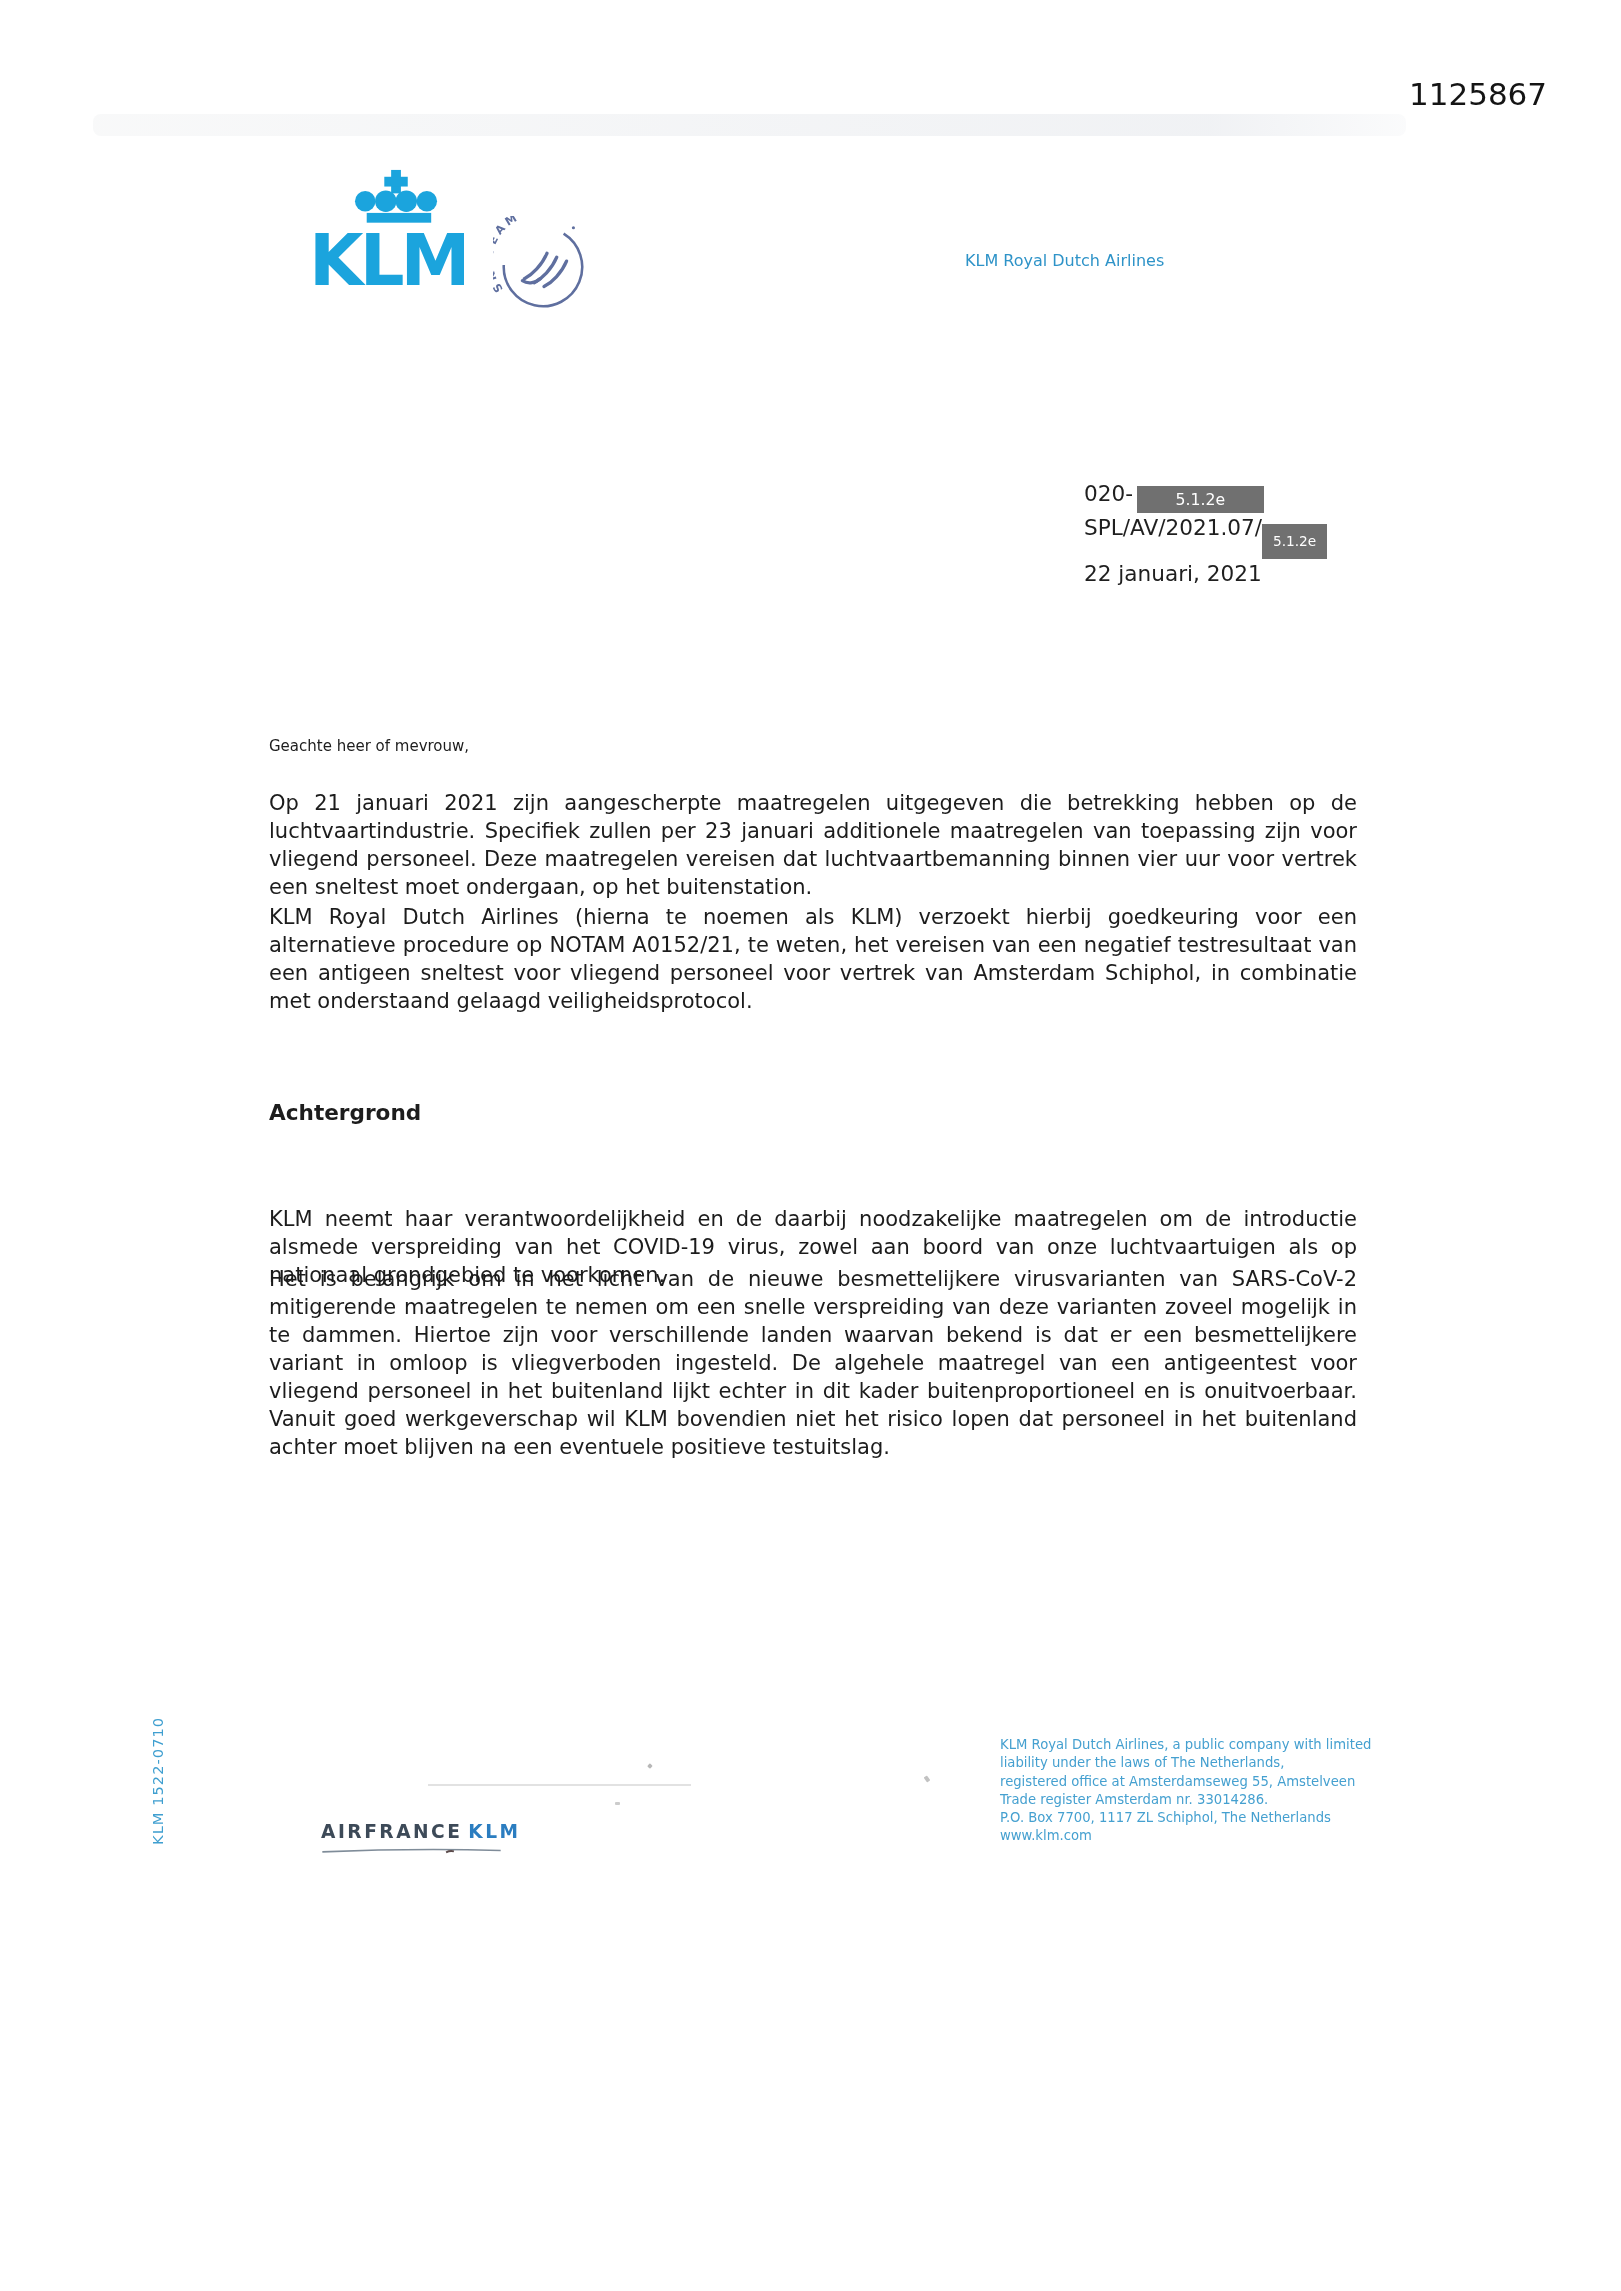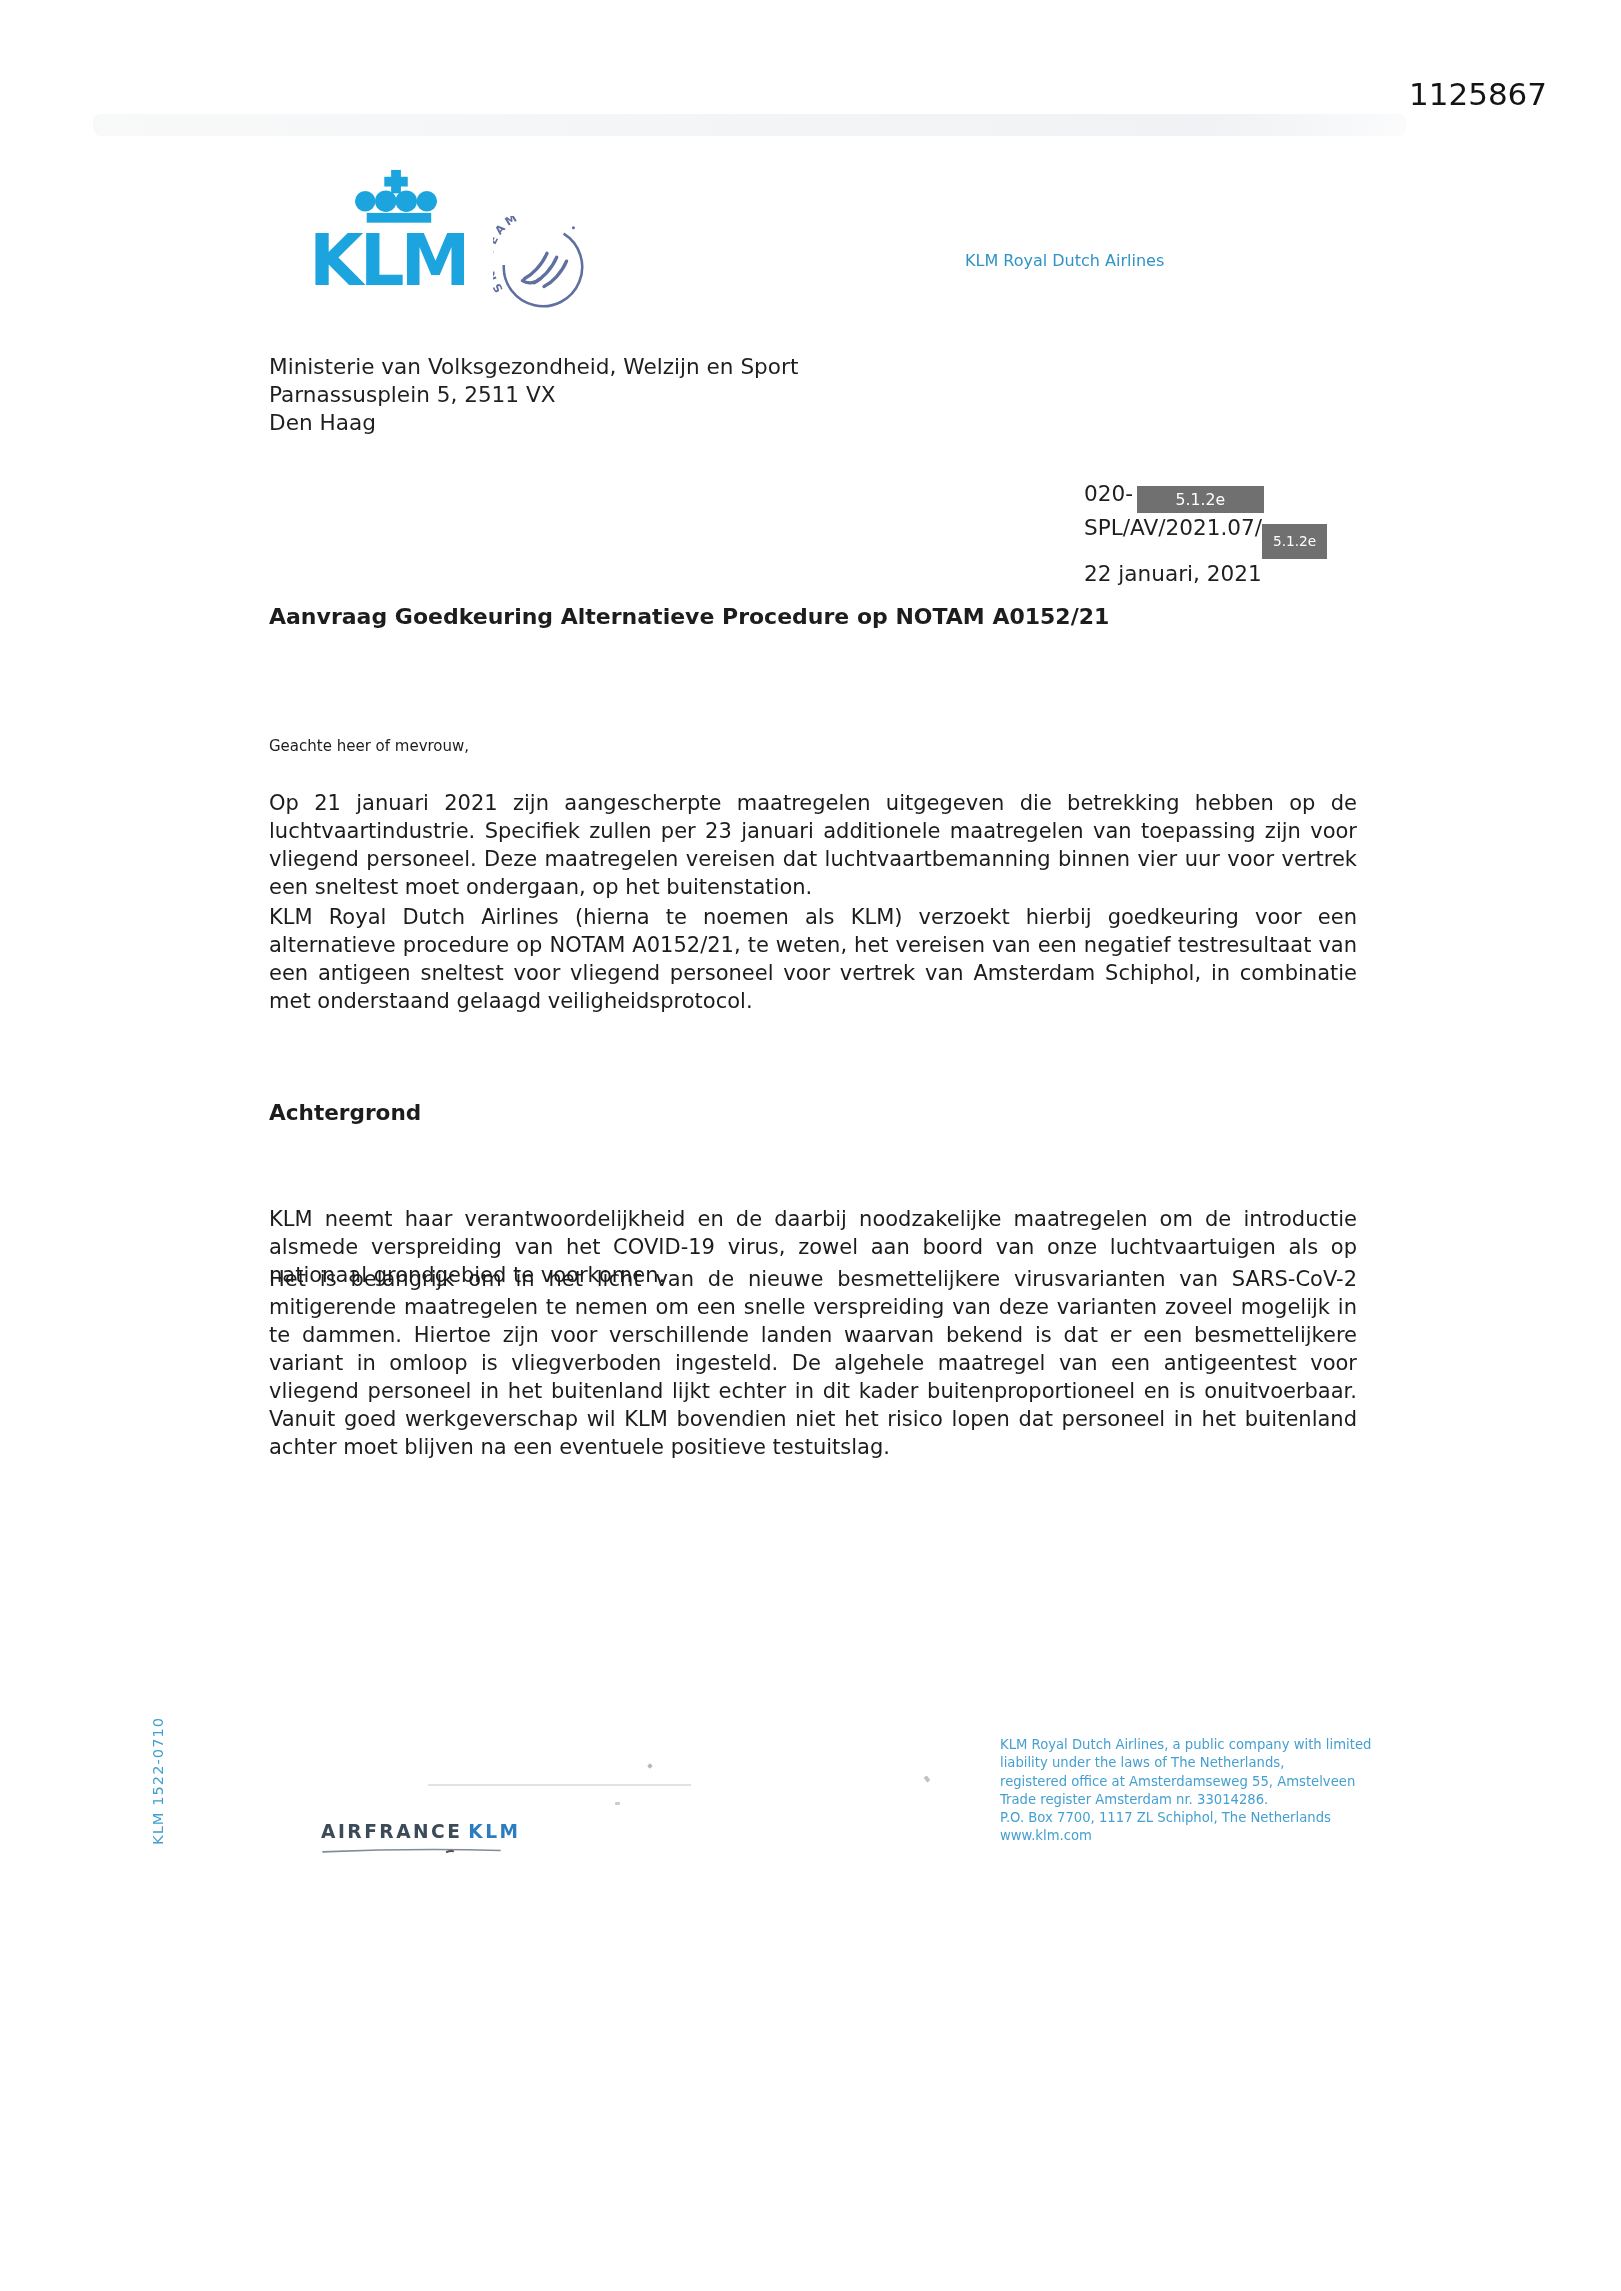--- a/index.html
+++ b/index.html
@@ -89,38 +89,32 @@
     <g fill="none" stroke="#5f6f9f" stroke-width="3.4" stroke-linecap="round" data-name="skyteam-swoosh-icon">
       <path d="M 32 64 C 40 60 50 50 55 38"></path>
       <path d="M 42 68 C 50 64 60 54 65 42"></path>
       <path d="M 52 72 C 60 68 70 58 75 46"></path>
       <path d="M 30 66 C 36 70 44 68 48 64"></path>
     </g>
   </svg>
 
   <div class="brand-right" data-name="brand-header-text">KLM Royal Dutch Airlines</div>
 
-  <div class="recipient" data-name="recipient-address-block">
-    <div data-name="recipient-line">Ministerie van Volksgezondheid, Welzijn en Sport</div>
-    <div data-name="recipient-line">Parnassusplein 5, 2511 VX</div>
-    <div data-name="recipient-line">Den Haag</div>
-  </div>
 
   <div class="reference" data-name="reference-block">
     <div data-name="reference-line-1">
       <span data-name="reference-prefix-1">020-</span><span class="redaction redaction-1" data-name="redaction-box">5.1.2e</span>
     </div>
     <div data-name="reference-line-2">
       <span data-name="reference-prefix-2">SPL/AV/2021.07/</span><span class="redaction redaction-2" data-name="redaction-box">5.1.2e</span>
     </div>
     <div data-name="letter-date">22 januari, 2021</div>
   </div>
 
   <div class="subject" data-name="subject-block">
-    <div class="subject-title" data-name="subject-title">Aanvraag Goedkeuring Alternatieve Procedure op NOTAM A0152/21</div>
   </div>
 
   <div class="salutation" data-name="salutation">Geachte heer of mevrouw,</div>
 
   <div class="para para-1" data-name="body-paragraph-1">Op 21 januari 2021 zijn aangescherpte maatregelen uitgegeven die betrekking hebben op de luchtvaartindustrie. Specifiek zullen per 23 januari additionele maatregelen van toepassing zijn voor vliegend personeel. Deze maatregelen vereisen dat luchtvaartbemanning binnen vier uur voor vertrek een sneltest moet ondergaan, op het buitenstation.</div>
   <div class="para para-2" data-name="body-paragraph-2">KLM Royal Dutch Airlines (hierna te noemen als KLM) verzoekt hierbij goedkeuring voor een alternatieve procedure op NOTAM A0152/21, te weten, het vereisen van een negatief testresultaat van een antigeen sneltest voor vliegend personeel voor vertrek van Amsterdam Schiphol, in combinatie met onderstaand gelaagd veiligheidsprotocol.</div>
 
   <div class="section-heading" data-name="section-heading-achtergrond">Achtergrond</div>
 
   <div class="para para-3" data-name="body-paragraph-3">KLM neemt haar verantwoordelijkheid en de daarbij noodzakelijke maatregelen om de introductie alsmede verspreiding van het COVID-19 virus, zowel aan boord van onze luchtvaartuigen als op nationaal grondgebied te voorkomen.</div>

